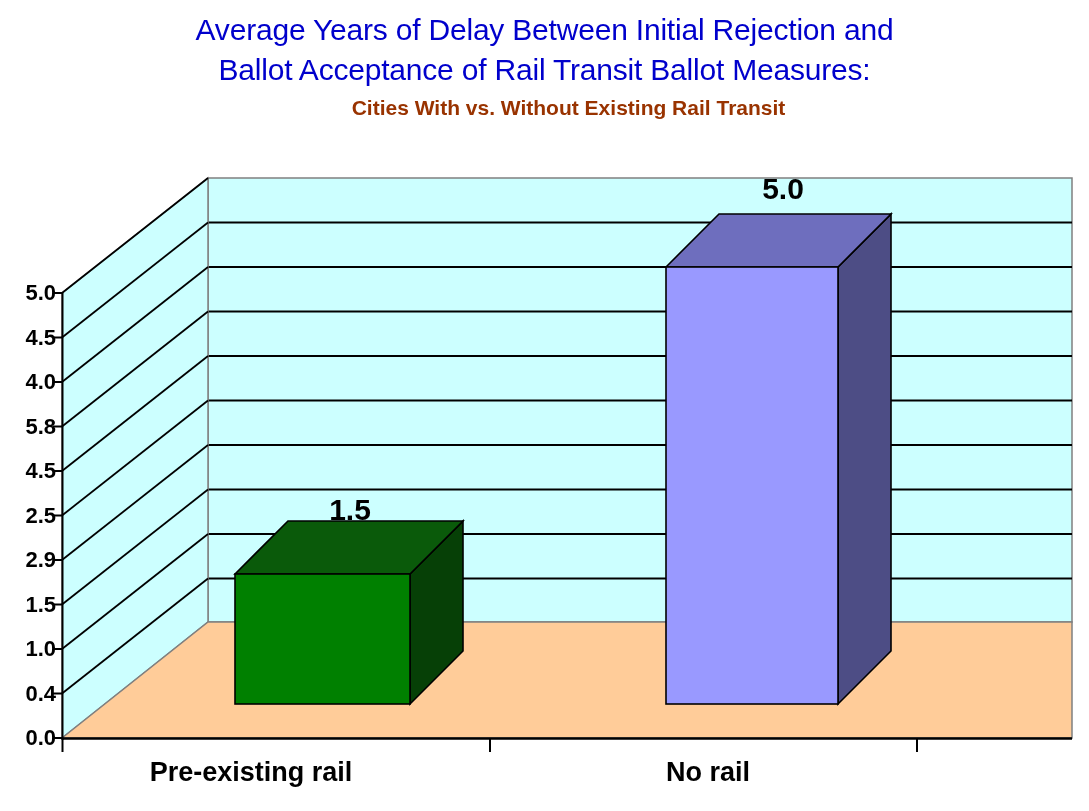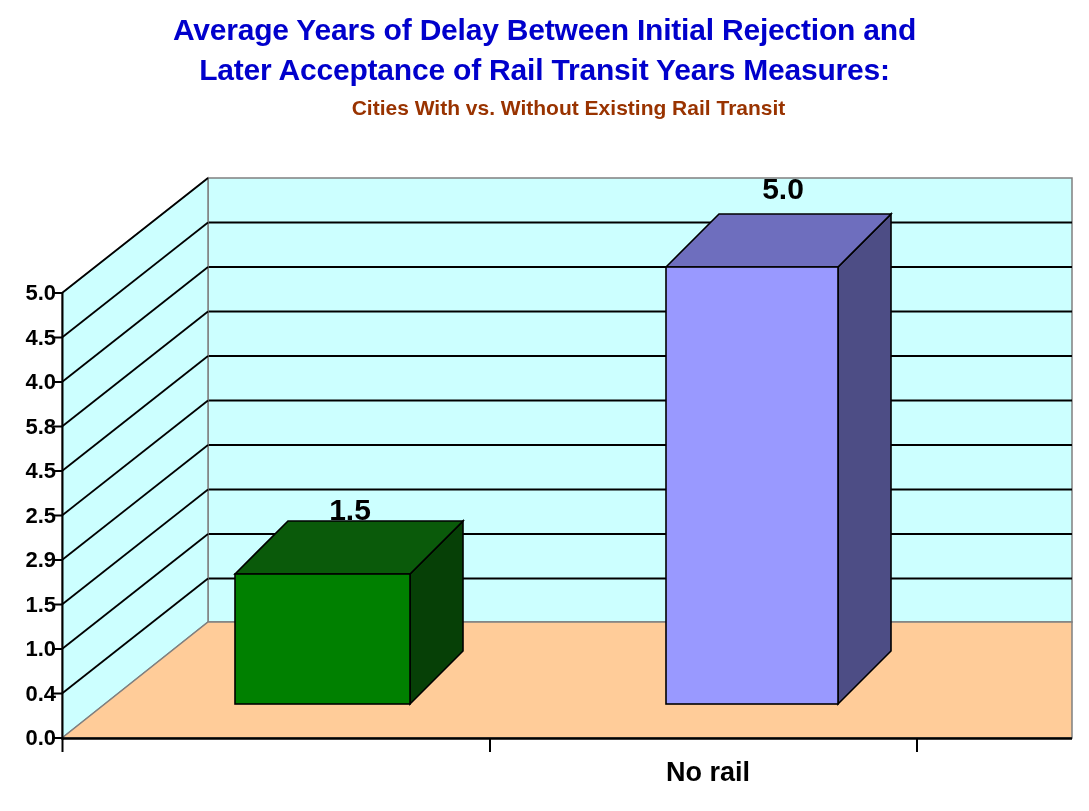--- a/index.html
+++ b/index.html
@@ -28,21 +28,21 @@
   
   .title-block {
     position: absolute;
     left: 0;
     top: 10px;
     width: 1089px;
     text-align: center;
   }
   .title-line {
     font-size: 30px;
-    font-weight: bold;
+    font-weight: normal;
     color: #0000CC;
     line-height: 40px;
     letter-spacing: -0.2px;
     white-space: nowrap;
   }
   .subtitle-line {
     font-size: 21px;
     font-weight: bold;
     color: #993300;
     line-height: 32px;
@@ -91,21 +91,21 @@
     transform: translateX(-50%);
   }
 </style>
 </head>
 <body>
 
 <div id="chart-root">
 
   <div class="title-block">
     <div class="title-line">Average Years of Delay Between Initial Rejection and</div>
-    <div class="title-line">Later Acceptance of Rail Transit Years Measures:</div>
+    <div class="title-line">Ballot Acceptance of Rail Transit Ballot Measures:</div>
     <div class="subtitle-line">Cities With vs. Without Existing Rail Transit</div>
   </div>
 
   <svg id="plot-svg" viewBox="0 0 1089 811">
 
     <polygon points="208,178 1072,178 1072,622 208,622" fill="#CCFFFF" stroke="#808080" stroke-width="1.5"></polygon>
 
     <g stroke="#000000" stroke-width="2.2">
       <line x1="208" y1="222.5" x2="1072" y2="222.5"></line>
       <line x1="208" y1="267" x2="1072" y2="267"></line>
@@ -186,15 +186,16 @@
   <div class="ytick" style="top:515.5px">2.5</div>
   <div class="ytick" style="top:560px">2.9</div>
   <div class="ytick" style="top:604.5px">1.5</div>
   <div class="ytick" style="top:649px">1.0</div>
   <div class="ytick" style="top:693.5px">0.4</div>
   <div class="ytick" style="top:738px">0.0</div>
 
   <div class="bar-value-label" style="left:350px; top:493px">1.5</div>
   <div class="bar-value-label" style="left:783px; top:172px">5.0</div>
 
+  <div class="xtick-label" style="left:251px">Pre-existing rail</div>
   <div class="xtick-label" style="left:708px">No rail</div>
 
 </div>
 
 </body></html>

